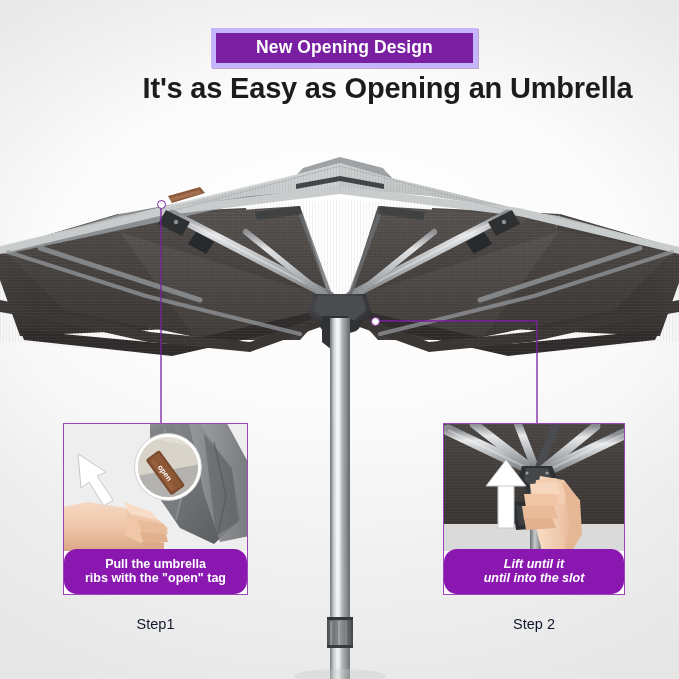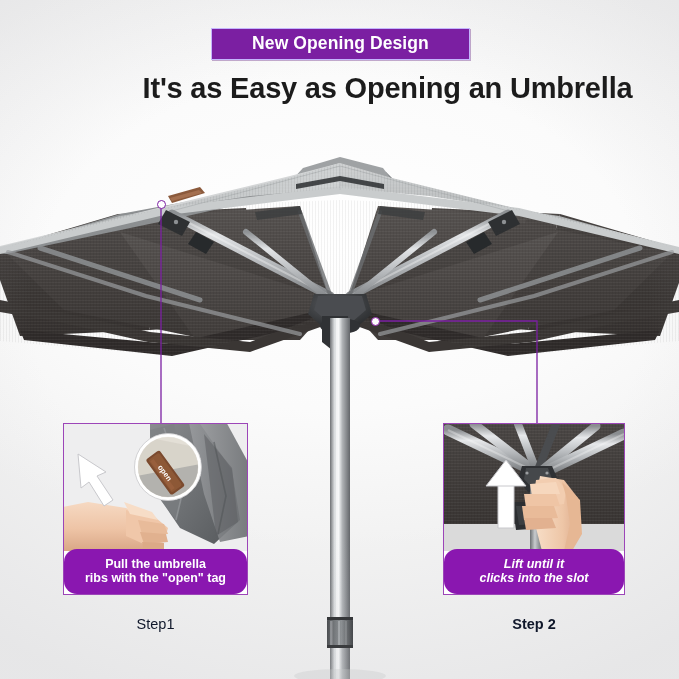--- a/index.html
+++ b/index.html
@@ -24,21 +24,21 @@
   .bg-vignette{
     position:absolute;left:0;top:0;width:679px;height:679px;
     background:radial-gradient(ellipse 560px 420px at 50% 45%, rgba(255,255,255,0) 55%, rgba(190,190,195,.22) 100%);
   }
 
   
   .badge{
     position:absolute;left:211px;top:28px;
     width:257px;height:30px;
     background:#7B1FA2;
-    border:1px solid #c4b5fd;
+    border:5px solid #c4b5fd;
     box-shadow:1px 1px 0 rgba(90,20,120,.35);
     display:flex;align-items:center;justify-content:center;
   }
   .badge span{
     color:#ffffff;font-size:17.5px;font-weight:bold;letter-spacing:.1px;line-height:1;
     white-space:nowrap;
   }
   .headline{
     position:absolute;left:0;top:72px;width:679px;
     text-align:center;
@@ -412,20 +412,20 @@
         <path d="M 118,58 L 136,76 L 138,110 L 128,127 L 120,127 L 126,100 L 122,72 Z" fill="#e6b794"></path>
 
         <g>
           <path d="M 54,56 L 70,56 L 70,104 L 54,104 Z" fill="#ffffff" stroke="#c8c8cc" stroke-width="1"></path>
           <path d="M 62,36 L 82,62 L 42,62 Z" fill="#ffffff" stroke="#c8c8cc" stroke-width="1"></path>
         </g>
       </svg>
     </div>
     <div class="caption" style="height:45px;">
       <span class="l">Lift until it</span>
-      <span class="l">clicks into the slot</span>
+      <span class="l">until into the slot</span>
     </div>
   </div>
 
   <div class="steplabel" style="left:63px;top:616px;width:185px;">Step1</div>
-  <div class="steplabel" style="left:443px;top:616px;width:182px;font-weight:bold;">Step 2</div>
+  <div class="steplabel" style="left:443px;top:616px;width:182px;">Step 2</div>
 
 </div>
 
 </body></html>

